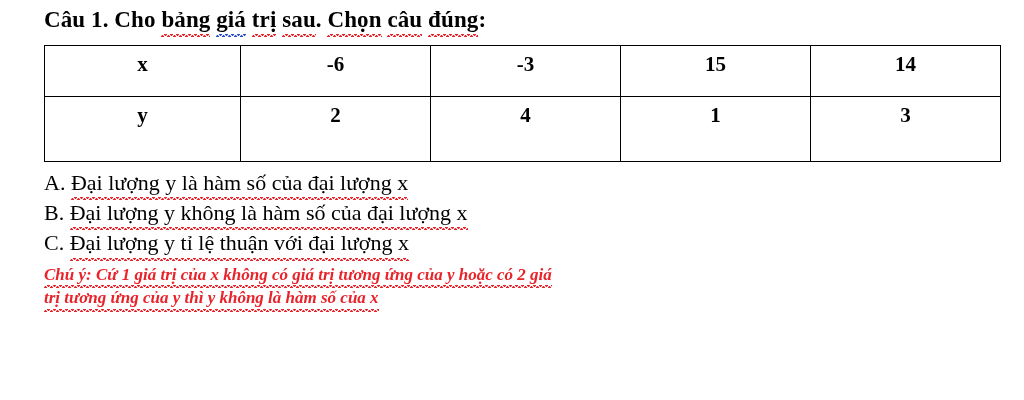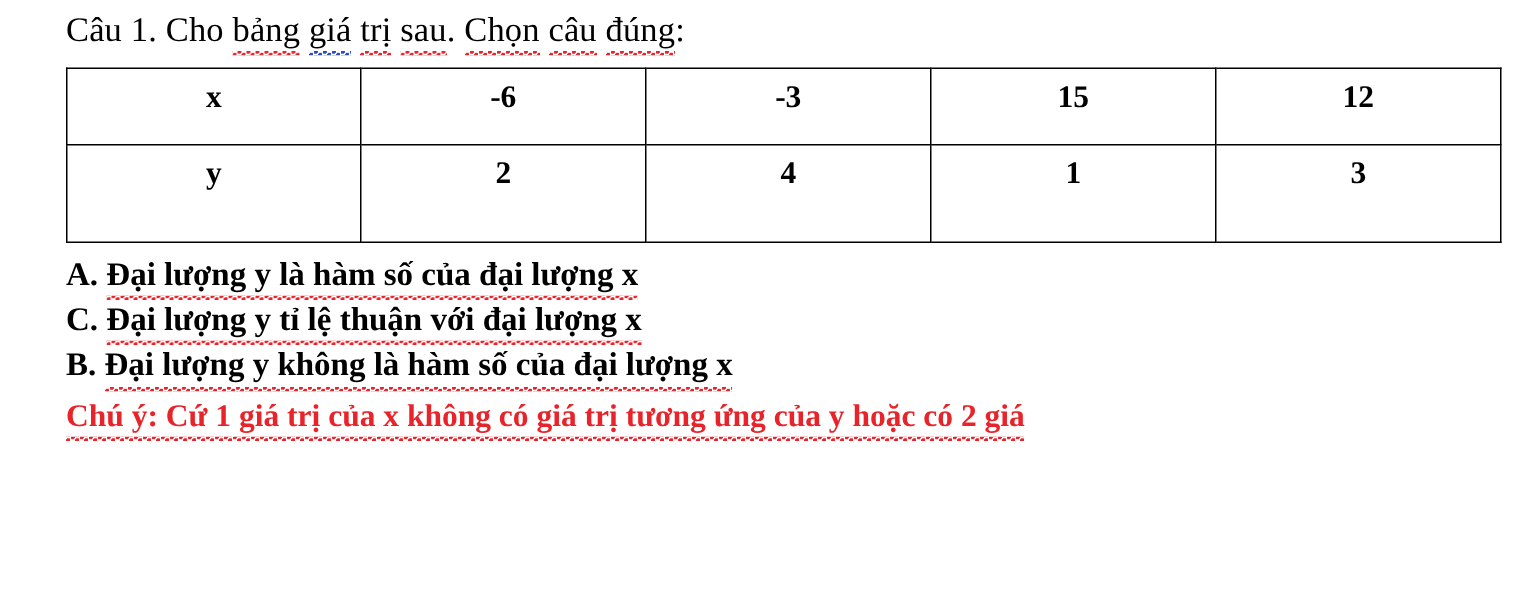--- a/index.html
+++ b/index.html
@@ -16,21 +16,21 @@
   }
   .page {
     position: relative;
     width: 1024px;
     height: 400px;
     box-sizing: border-box;
     padding: 6px 24px 0 44px;
   }
   .question-title {
     font-size: 23px;
-    font-weight: normal;
+    font-weight: bold;
     line-height: 1.25;
     margin: 0 0 10px 0;
     letter-spacing: 0.1px;
   }
   
   .sp {
     position: relative;
     display: inline-block;
   }
   .sp::after {
@@ -74,27 +74,27 @@
   table.value-table col.c3 { width: 190px; }
   table.value-table col.c4 { width: 190px; }
 
   .choices {
     margin-top: 6px;
   }
   .choice {
     font-size: 22px;
     line-height: 1.38;
     white-space: nowrap;
-    font-weight: bold;
   }
   .note {
     margin-top: 4px;
     color: #e8232a;
+    font-style: italic;
     font-weight: bold;
-    font-size: 21px;
+    font-size: 17px;
     line-height: 1.38;
   }
   .note .sp::after {
     background-image:
       radial-gradient(circle at 1.5px 2.4px, #e8232a 1.2px, rgba(0,0,0,0) 1.4px),
       radial-gradient(circle at 4.5px 0.6px, #e8232a 1.2px, rgba(0,0,0,0) 1.4px);
   }
 </style>
 </head>
 <body>
@@ -112,44 +112,45 @@
         <col class="c2">
         <col class="c3">
         <col class="c4">
     </colgroup>
     <tbody>
       <tr class="row-x">
         <td>x</td>
         <td>-6</td>
         <td>-3</td>
         <td>15</td>
-        <td>12</td>
+        <td>14</td>
       </tr>
       <tr class="row-y">
         <td>y</td>
         <td>2</td>
         <td>4</td>
         <td>1</td>
         <td>3</td>
       </tr>
     </tbody>
   </table>
 
   <div class="choices">
     <div class="choice">
       <span>A.</span>
       <span class="sp">Đại lượng y là hàm số của đại lượng x</span>
     </div>
     <div class="choice">
+      <span>B.</span>
+      <span class="sp">Đại lượng y không là hàm số của đại lượng x</span>
+    </div>
+    <div class="choice">
       <span>C.</span>
       <span class="sp">Đại lượng y tỉ lệ thuận với đại lượng x</span>
-    </div>
-    <div class="choice">
-      <span>B.</span>
-      <span class="sp">Đại lượng y không là hàm số của đại lượng x</span>
     </div>
   </div>
 
   <div class="note">
     <div><span class="sp">Chú ý: Cứ 1 giá trị của x không có giá trị tương ứng của y hoặc có 2 giá</span></div>
+    <div><span class="sp">trị tương ứng của y thì y không là hàm số của x</span></div>
   </div>
 
 </div>
 
 </body></html>

